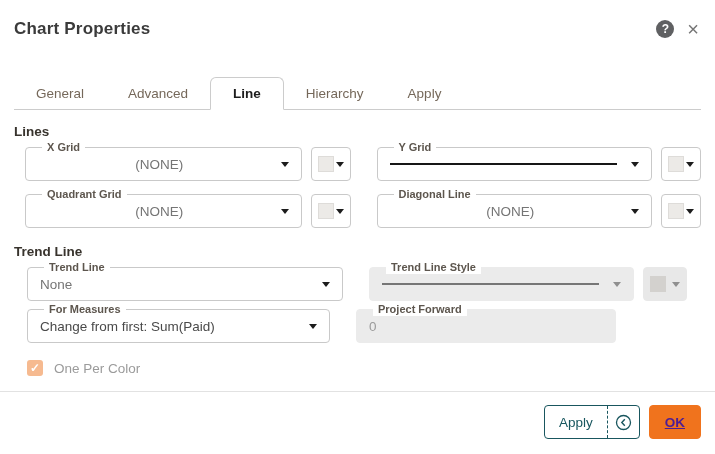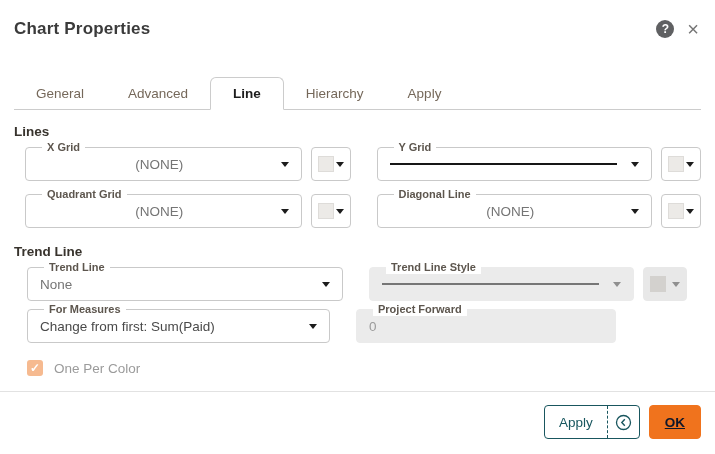--- a/index.html
+++ b/index.html
@@ -82,21 +82,21 @@
   
   .footer {
     border-top:1px solid #e2e2e2; margin-top:15px; padding:13px 14px 0;
     display:flex; justify-content:flex-end; gap:9px;
   }
   .btn {
     height:34px; border:1px solid #19565e; border-radius:4px; background:#fff; color:#17565e;
     font-size:13.5px; display:flex; align-items:center; padding:0 17px; cursor:pointer;
     font-family:"Liberation Sans", sans-serif;
   }
-  .btn.ok { background:#f0731d; border-color:#f0731d; color:#0f172a; font-weight:bold; padding:0 15px;text-decoration:underline; }
+  .btn.ok { background:#f0731d; border-color:#f0731d; color:#4c1d95; font-weight:bold; padding:0 15px;text-decoration:underline; }
   .split-btn { display:flex; align-items:stretch; height:34px; border:1px solid #19565e; border-radius:4px; background:#fff; }
   .apply-part { display:flex; align-items:center; padding:0 14px; color:#17565e; font-size:13.5px; cursor:pointer; }
   .icon-part { display:flex; align-items:center; padding:0 7px; border-left:1px dashed #19565e; cursor:pointer; }
 </style>
 </head>
 <body>
 
 <div class="header">
   <div class="title">Chart Properties</div>
   <div class="help-icon">?</div>

